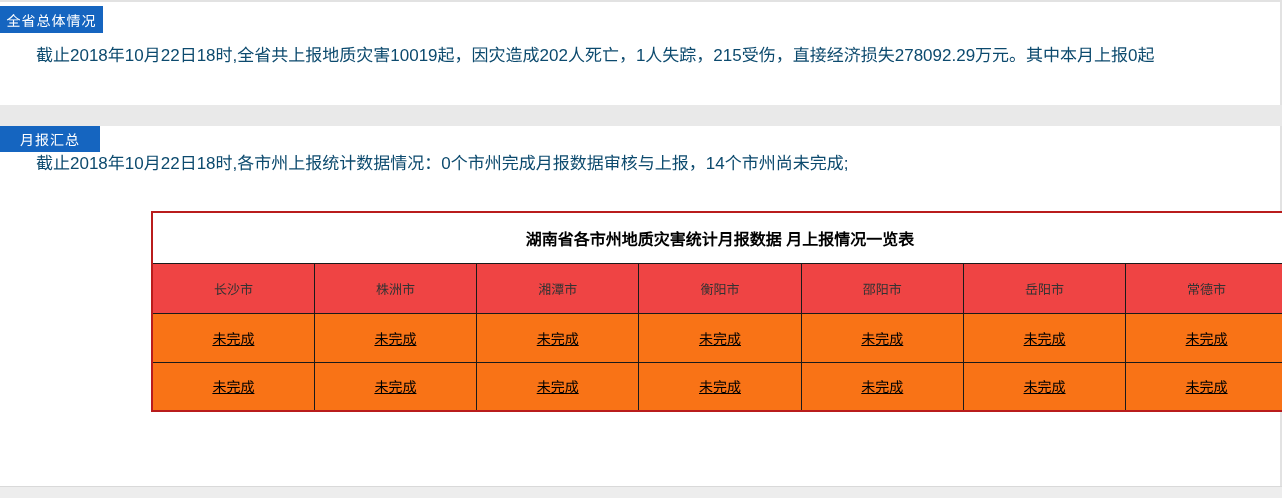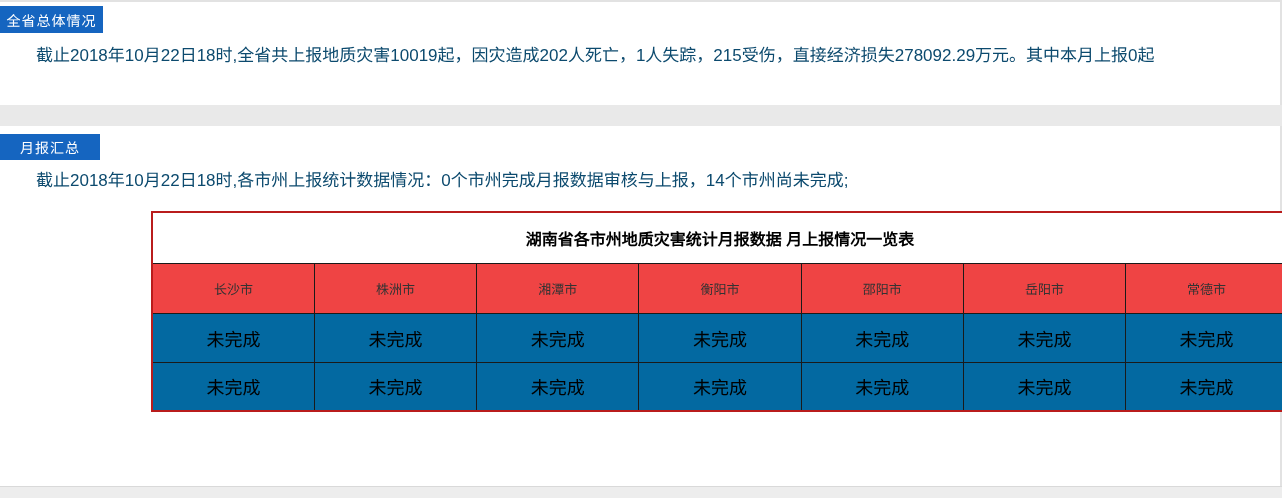--- a/index.html
+++ b/index.html
@@ -9,39 +9,39 @@
 
   .edge-top    { position:absolute; top:0; left:0; width:100%; height:2px; background:#e2e2e2; }
   .edge-right  { position:absolute; top:0; right:0; width:2px; height:100%; background:#e2e2e2; }
   .edge-bottom { position:absolute; top:486px; left:0; width:100%; height:12px;
                  background:#ededed; border-top:1px solid #d9d9d9; }
 
   .badge { position:absolute; left:0; background:#1565c0; color:#ffffff;
            font-size:14px; display:flex; align-items:center; justify-content:center;
            letter-spacing:1px; cursor:pointer; }
   .badge-1 { top:6px;   width:103px; height:27px; }
-  .badge-2 { top:134px; width:100px; height:26px; }
+  .badge-2 { top:126px; width:100px; height:26px; }
 
   .summary { position:absolute; left:28px; right:16px; color:#0c4a6e;
              font-size:17px; line-height:23px;margin-left:8px; }
   .summary-1 { top:44px; }
-  .summary-2 { top:169px; }
+  .summary-2 { top:152px; }
 
   .section-divider { position:absolute; top:105px; left:0; width:100%; height:21px;
                      background:#e9e9e9; }
 
   .report-table-wrap { position:absolute; top:211px; left:151px; }
   table.report { border-collapse:collapse; table-layout:fixed; width:1138px;
                  border:2px solid #b91c1c; }
   table.report td { border:1px solid #1a1a1a; text-align:center; vertical-align:middle;
                     overflow:hidden; }
   td.title-cell { height:51px; background:#ffffff; font-size:16px; font-weight:bold;
                   color:#000000; }
   tr.row-city td   { height:50px; background:#ef4444; font-size:13px; color:#333333; }
-  tr.row-status td { height:49px; background:#0369a1; font-size:18px; color:#000000; }
+  tr.row-status td { height:49px; background:#f97316; font-size:14px; color:#000000;text-decoration:underline; }
 </style>
 </head>
 <body>
 
 <div class="page">
   <div class="edge-top"></div>
   <div class="edge-right"></div>
 
   <div class="badge badge-1">全省总体情况</div>
 

